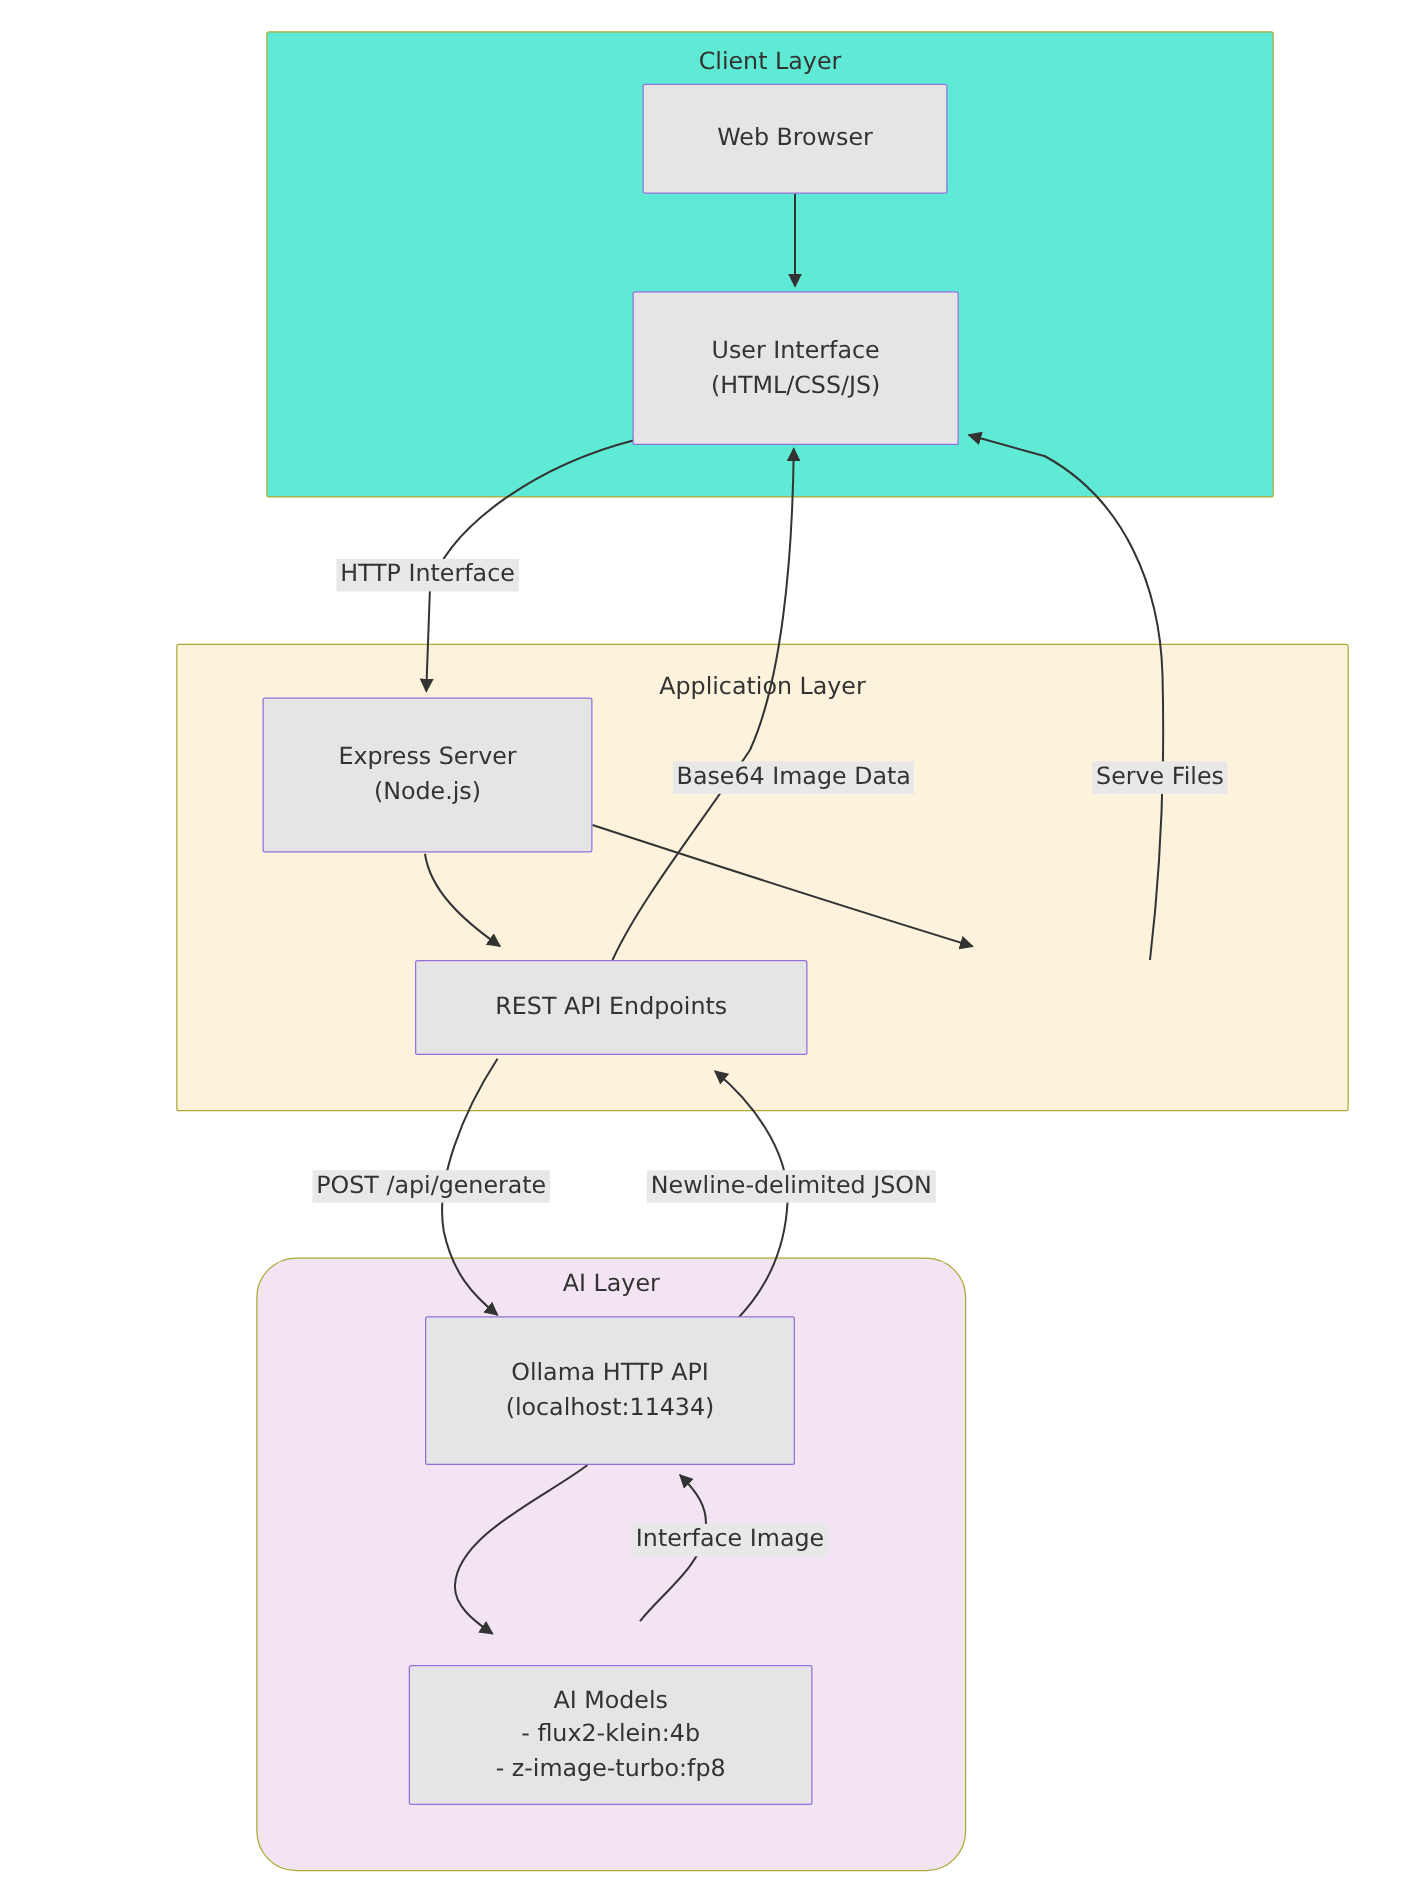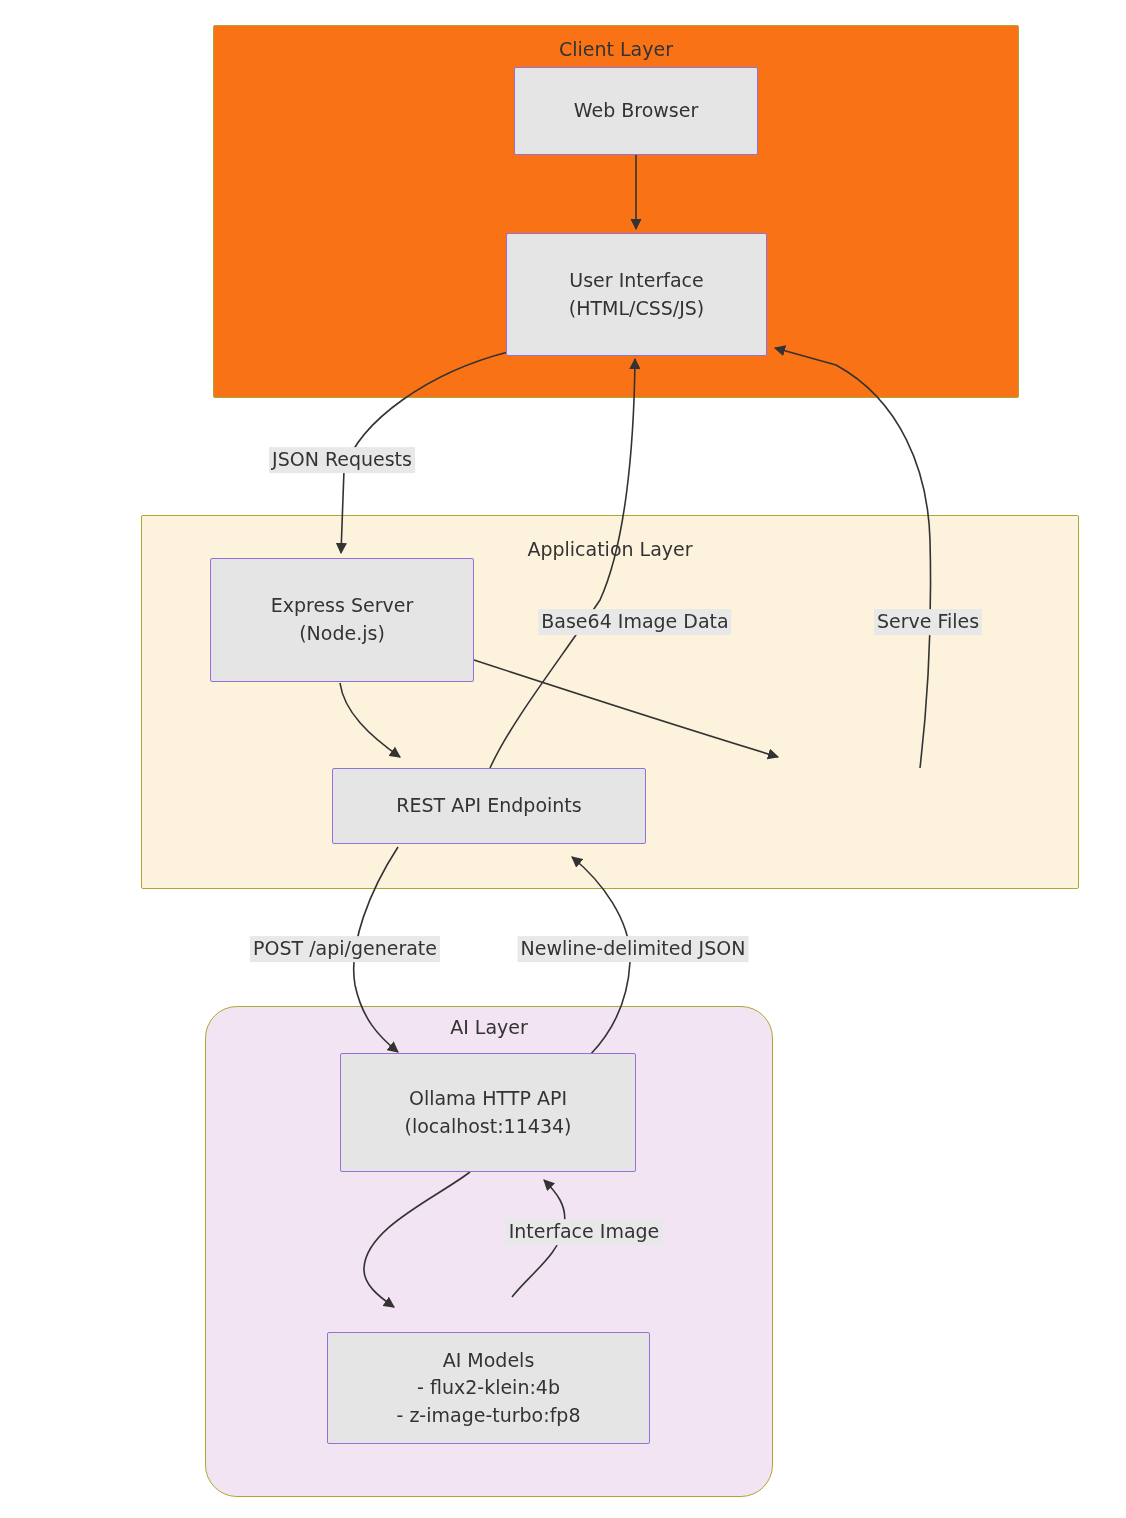--- a/index.html
+++ b/index.html
@@ -66,21 +66,21 @@
     padding: 1px 3px;
     transform: translate(-50%, -50%);
     line-height: 1.25;
   }
 </style>
 </head>
 <body>
 
 <div id="canvas">
 
-  <div class="cluster" id="cluster-client" style="left:213px; top:25px; width:806px; height:373px; background:#f97316;">
+  <div class="cluster" id="cluster-client" style="left:213px; top:25px; width:806px; height:373px; background:#5eead4;">
     <div class="cluster-title" style="top:12px;">Client Layer</div>
   </div>
 
   <div class="cluster" id="cluster-application" style="left:141px; top:515px; width:938px; height:374px; background:#fdf3dd;">
     <div class="cluster-title" style="top:22px;">Application Layer</div>
   </div>
 
   <div class="cluster" id="cluster-ai" style="left:205px; top:1006px; width:568px; height:491px; background:#f2e4f2;border-radius:32px;">
     <div class="cluster-title" style="top:9px;">AI Layer</div>
   </div>
@@ -138,21 +138,21 @@
     <span class="line">Ollama HTTP API</span>
     <span class="line">(localhost:11434)</span>
   </div>
 
   <div class="node" style="left:327px; top:1332px; width:323px; height:112px;">
     <span class="line">AI Models</span>
     <span class="line">- flux2-klein:4b</span>
     <span class="line">- z-image-turbo:fp8</span>
   </div>
 
-  <div class="edge-label" style="left:342px; top:460px;">JSON Requests</div>
+  <div class="edge-label" style="left:342px; top:460px;">HTTP Interface</div>
 
   <div class="edge-label" style="left:635px; top:622px;">Base64 Image Data</div>
 
   <div class="edge-label" style="left:928px; top:622px;">Serve Files</div>
 
   <div class="edge-label" style="left:345px; top:949px;">POST /api/generate</div>
 
   <div class="edge-label" style="left:633px; top:949px;">Newline-delimited JSON</div>
 
   <div class="edge-label" style="left:584px; top:1232px;">Interface Image</div>

